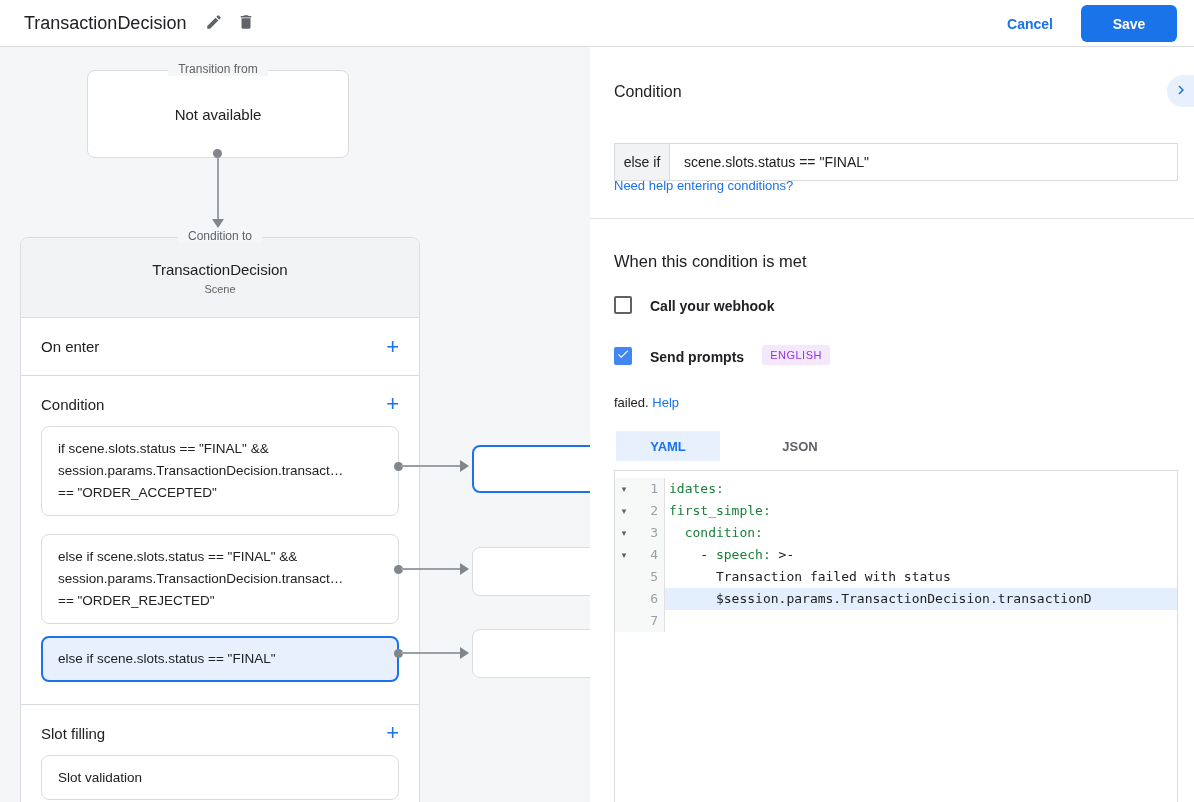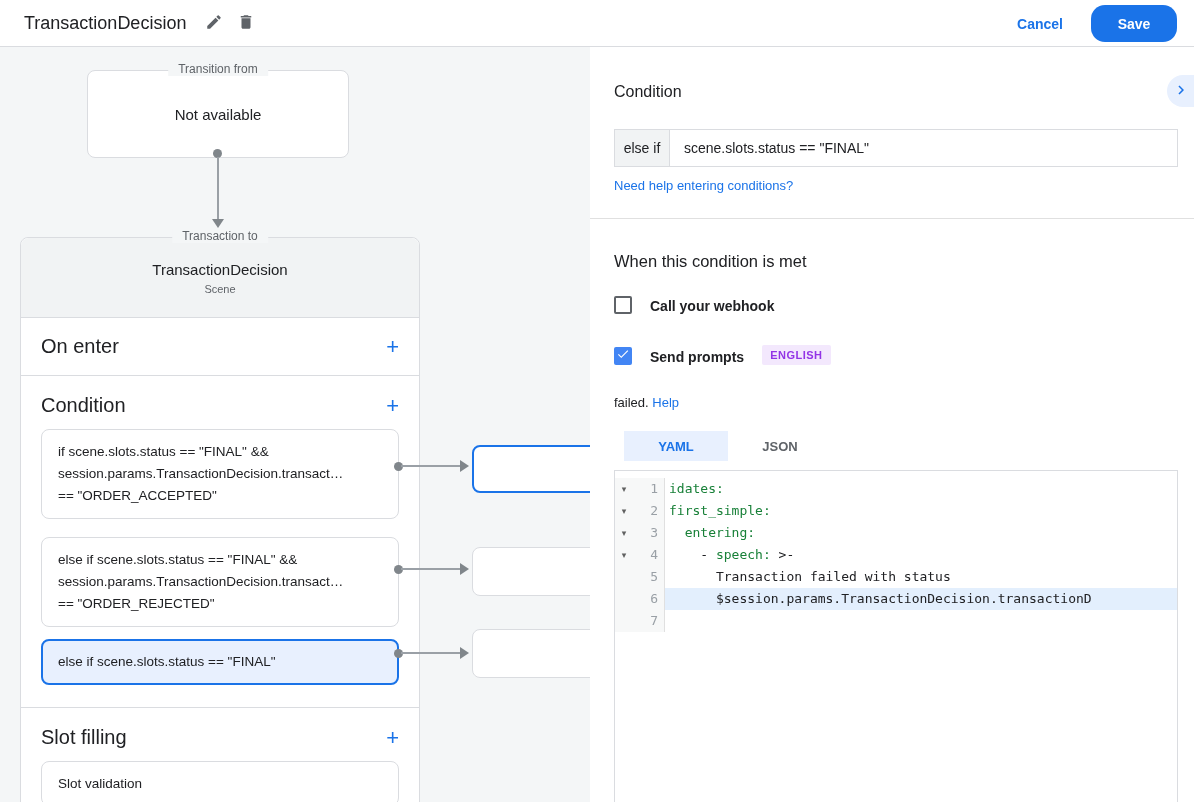--- a/index.html
+++ b/index.html
@@ -11,21 +11,21 @@
   .topbar { position:absolute; left:0; top:0; width:1194px; height:47px; background:#fff;
             border-bottom:1px solid #dadce0; display:flex; align-items:center; }
   .topbar .title { margin-left:24px; font-size:18px; color:#202124; }
   .icon-btn { width:32px; height:32px; display:flex; align-items:center; justify-content:center;
               border:none; background:transparent; cursor:pointer; }
   .icon-btn svg { width:18px; height:18px; fill:#5f6368; }
   .edit-btn { margin-left:12px; }
   .topbar-right { position:absolute; right:17px; top:0; height:47px; display:flex; align-items:center; gap:28px; }
   .cancel-btn { border:none; background:transparent; color:#1a73e8; font-size:14px; font-weight:700; cursor:pointer;
                 font-family:"Liberation Sans", sans-serif; }
-  .save-btn { width:86px; height:37px; background:#1a73e8; color:#fff; border:none; border-radius:14px;
+  .save-btn { width:96px; height:37px; background:#1a73e8; color:#fff; border:none; border-radius:6px;
               font-size:14px; font-weight:700; cursor:pointer; font-family:"Liberation Sans", sans-serif; }
 
   
   .canvas { position:absolute; left:0; top:47px; width:590px; height:755px; background:#f4f6f7; overflow:hidden; }
   .legend { position:absolute; top:-9px; left:50%; transform:translateX(-50%); background:#f4f6f7;
             padding:0 10px; font-size:12px; color:#5f6368; white-space:nowrap; }
 
   .tfrom-box { position:absolute; left:87px; top:23px; width:262px; height:88px; background:#fff;
                border:1px solid #dadce0; border-radius:8px; display:flex; align-items:center; justify-content:center; }
   .tfrom-box .na { font-size:15px; color:#202124; }
@@ -40,21 +40,21 @@
 
   .scene-card { position:absolute; left:20px; top:190px; width:400px; height:620px; background:#fff;
                 border:1px solid #dadce0; border-radius:8px 8px 0 0; }
   .scene-header { height:80px; background:#f1f3f4; border-bottom:1px solid #dadce0; border-radius:8px 8px 0 0;
                   display:flex; flex-direction:column; align-items:center; justify-content:center; gap:5px; }
   .scene-header .scene-title { font-size:15px; color:#202124; }
   .scene-header .scene-sub { font-size:11px; color:#5f6368; }
 
   .row-section { display:flex; align-items:center; justify-content:space-between; padding:0 20px; }
   .on-enter-row { height:58px; border-bottom:1px solid #dadce0; }
-  .section-label { font-size:20px; color:#202124; }
+  .section-label { font-size:15px; color:#202124; }
   .plus-btn { border:none; background:transparent; color:#1a73e8; font-size:22px; line-height:20px; cursor:pointer;
               font-family:"Liberation Sans", sans-serif; font-weight:400; }
 
   .cond-section { padding:18px 20px 22px 20px; border-bottom:1px solid #dadce0; }
   .cond-label-row { display:flex; align-items:center; justify-content:space-between; }
   .cond-card { margin-top:12px; background:#fff; border:1px solid #dadce0; border-radius:8px;
                padding:11px 16px; font-size:13.5px; line-height:22px; color:#202124; cursor:pointer; }
   .cond-card.second { margin-top:18px; }
   .cond-card.selected { background:#e8f0fe; border:2px solid #1a73e8; padding:10px 15px; }
 
@@ -66,44 +66,44 @@
                 border-radius:8px; cursor:pointer; }
   .target-box.active { border:2px solid #1a73e8; }
 
   
   .panel { position:absolute; left:590px; top:47px; width:604px; height:755px; background:#fff; overflow:hidden; }
   .panel-title { position:absolute; left:24px; top:36px; font-size:16px; color:#202124; }
   .collapse-btn { position:absolute; right:0; top:28px; width:27px; height:32px; background:#e8f0fe;
                   border:none; border-radius:16px 0 0 16px; cursor:pointer; display:flex; align-items:center; justify-content:center; }
   .collapse-btn svg { width:18px; height:18px; fill:#1a73e8; }
 
-  .elseif-group { position:absolute; left:24px; top:82px; width:564px; height:38px; border:1px solid #dadce0;
+  .elseif-group { position:absolute; left:24px; top:96px; width:564px; height:38px; border:1px solid #dadce0;
                   display:flex; align-items:stretch; background:#fff; }
   .elseif-prefix { width:55px; background:#f1f3f4; border-right:1px solid #dadce0; display:flex;
                    align-items:center; justify-content:center; font-size:14px; color:#202124; }
   .elseif-input { flex:1; border:none; outline:none; padding:0 14px; font-size:14px; color:#202124;
                   font-family:"Liberation Sans", sans-serif; background:transparent; }
 
   .help-link { position:absolute; left:24px; top:131px; font-size:13px; color:#1a73e8; text-decoration:none; cursor:pointer; }
   .panel-divider { position:absolute; left:0; top:171px; width:604px; height:1px; background:#e0e0e0; }
   .when-title { position:absolute; left:24px; top:205px; font-size:16.5px; color:#202124; }
 
   .check-row { position:absolute; left:24px; display:flex; align-items:flex-end; }
   .checkbox { width:18px; height:18px; border-radius:2px; flex:0 0 auto; cursor:pointer; }
   .checkbox.unchecked { border:2px solid #5f6368; background:#fff; }
   .checkbox.checked { background:#4285f4; display:flex; align-items:center; justify-content:center; }
   .checkbox.checked svg { width:14px; height:14px; fill:#fff; }
   .check-label { margin-left:18px; font-size:14px; font-weight:700; color:#202124; }
-  .lang-badge { margin-left:18px; background:#f3e8fd; color:#9334e6; font-size:11px; font-weight:700;
+  .lang-badge { margin-left:18px; background:#f3e8fd; color:#9334e6; font-size:11px; font-weight:400;
                 letter-spacing:0.5px; padding:4px 8px; border-radius:2px; }
 
   .desc { position:absolute; left:24px; top:330px; width:560px; font-size:13px; line-height:17px; color:#202124; }
   .desc a { color:#1a73e8; text-decoration:none; cursor:pointer; }
 
-  .tabs { position:absolute; left:34px; top:384px; display:flex; }
+  .tabs { position:absolute; left:26px; top:384px; display:flex;gap:28px; }
   .tab { width:104px; height:30px; display:flex; align-items:center; justify-content:center;
          font-size:13px; font-weight:700; cursor:pointer; }
   .tab.active { background:#e8f0fe; color:#1a73e8; }
   .tab.inactive { color:#5f6368; }
 
   .editor { position:absolute; left:24px; top:423px; width:564px; height:340px;
             border:1px solid #dadce0; border-bottom:none; background:#fff;
             font-family:"DejaVu Sans Mono", monospace; font-size:13px; overflow:hidden; }
   .editor-inner { padding-top:7px; }
   .code-line { display:flex; height:22px; line-height:22px; }
@@ -144,21 +144,21 @@
 
     <div class="tfrom-box">
       <span class="legend">Transition from</span>
       <span class="na">Not available</span>
     </div>
     <div class="dot" style="left:213px; top:102px;"></div>
     <div class="vline" style="left:217px; top:110px; height:62px;"></div>
     <div class="arrow-down" style="left:212px; top:172px;"></div>
 
     <div class="scene-card">
-      <span class="legend">Transaction to</span>
+      <span class="legend">Condition to</span>
       <div class="scene-header">
         <span class="scene-title">TransactionDecision</span>
         <span class="scene-sub">Scene</span>
       </div>
 
       <div class="row-section on-enter-row">
         <span class="section-label">On enter</span>
         <button class="plus-btn">+</button>
       </div>
 
@@ -268,21 +268,21 @@
               <span class="fold">▾</span>
               <span class="lnum">2</span>
             </div>
           <div class="code-text"><span class="tok key">first_simple:</span></div>
         </div>
         <div class="code-line">
           <div class="gutter">
               <span class="fold">▾</span>
               <span class="lnum">3</span>
             </div>
-          <div class="code-text"><span class="tok key">  entering:</span></div>
+          <div class="code-text"><span class="tok key">  condition:</span></div>
         </div>
         <div class="code-line">
           <div class="gutter">
               <span class="fold">▾</span>
               <span class="lnum">4</span>
             </div>
           <div class="code-text"><span class="tok plain">    - </span><span class="tok key">speech:</span><span class="tok plain"> &gt;-</span></div>
         </div>
         <div class="code-line">
           <div class="gutter">

